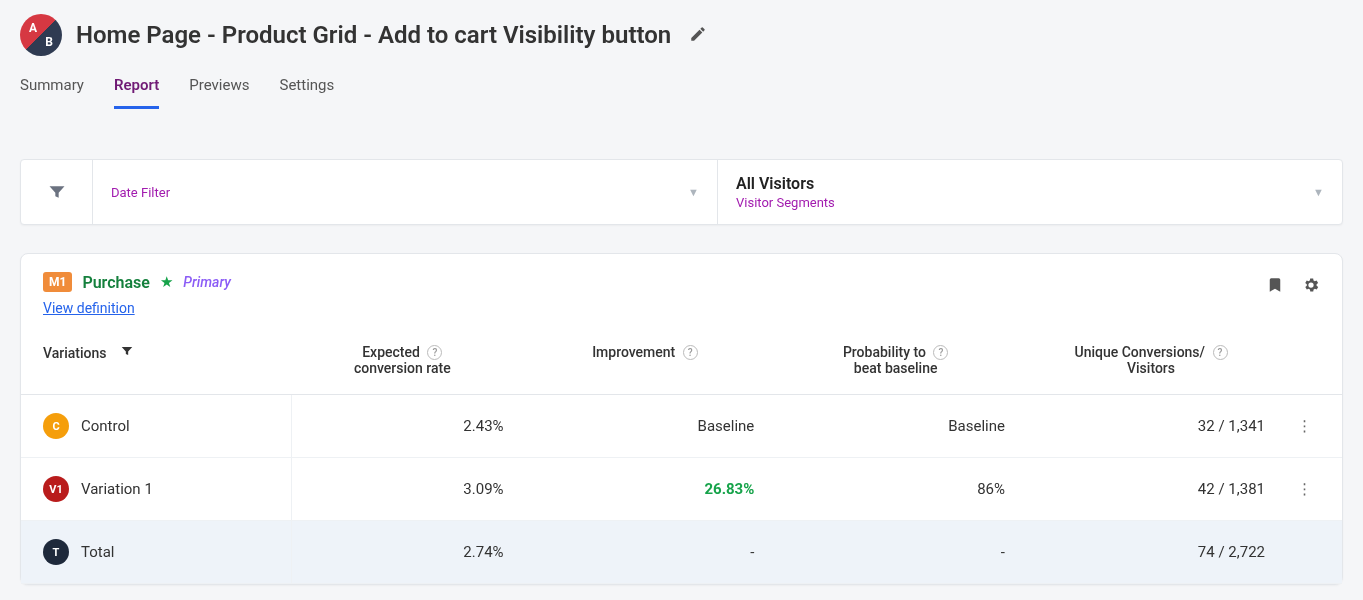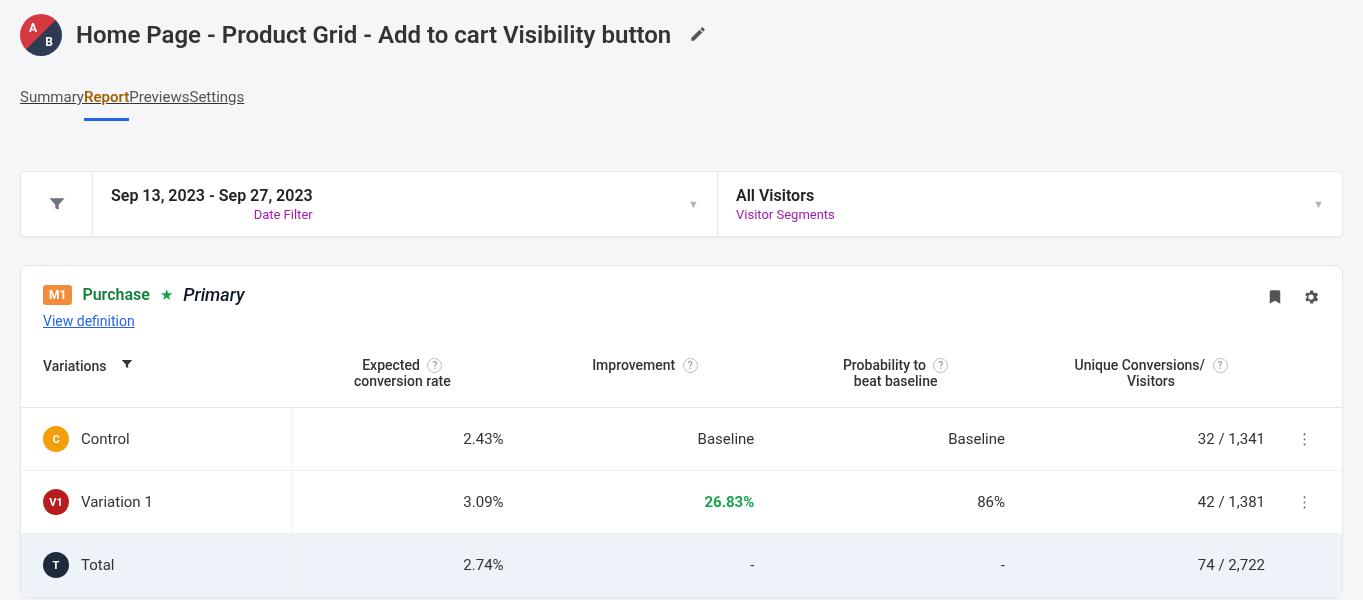--- a/index.html
+++ b/index.html
@@ -21,26 +21,26 @@
     background: linear-gradient(135deg, #d63842 0%, #d63842 50%, #2f3b52 50%, #2f3b52 100%);
     position: relative; display:flex; align-items:center; justify-content:center;
     color:#fff; font-weight:700; font-size:13px;
   }
   .ab-logo .a { position:absolute; top:7px; left:9px; font-size:12px;}
   .ab-logo .b { position:absolute; bottom:7px; right:9px; font-size:12px;}
   .page-title { font-size: 24px; font-weight: 600; color: #333; }
   .edit-icon { color: #555; cursor: pointer; padding: 4px; }
 
   
-  .tabs { display: flex; margin-top: 32px; padding-left: 0; text-decoration: underline; }
+  .tabs { display: flex; gap: 30px; margin-top: 20px; padding-left: 0; }
   .tab {
     padding: 0 0 12px 0; font-size: 15px; color: #555;
     cursor: pointer; border-bottom: 3px solid transparent;
   }
-  .tab.active { color: #a16207; font-weight: 600; border-bottom-color: #2563eb; }
+  .tab.active { color: #701a75; font-weight: 600; border-bottom-color: #2563eb; }
 
   
   .filter-bar {
     margin: 50px 20px 0 20px;
     background: #fff; border: 1px solid #e3e6ea; border-radius: 4px;
     display: flex; align-items: stretch;
     box-shadow: 0 1px 2px rgba(0,0,0,0.04);
   }
   .filter-chip {
     width: 72px; border-right: 1px solid #e3e6ea;
@@ -68,21 +68,21 @@
     display:flex; justify-content:space-between; align-items:flex-start;
   }
   .metric-left { display:flex; flex-direction:column; gap:8px; }
   .metric-row1 { display:flex; align-items:center; gap:10px; }
   .m-badge {
     background:#f08c3a; color:#fff; font-weight:700;
     font-size:12px; padding:3px 6px; border-radius:3px;
   }
   .metric-name { font-size:16px; font-weight:600; color:#15803d; }
   .star { color:#16a34a; font-size:15px; }
-  .primary-badge { color:#0f172a; font-style:italic; font-size:18px; font-weight:500; }
+  .primary-badge { color:#8b5cf6; font-style:italic; font-size:14px; font-weight:500; }
   .view-def { color:#2563eb; text-decoration:underline; font-size:14px; cursor:pointer; }
   .metric-actions { display:flex; gap:18px; color:#555; padding-top:4px; }
   .metric-actions svg, .metric-actions span { cursor:pointer; }
 
   
   table { width:100%; border-collapse:collapse; }
   thead th {
     text-align:center; padding:18px 22px 18px 10px;
     font-weight:500; color:#333; font-size:14px; vertical-align:top;
     border-bottom:1px solid #e3e6ea;
@@ -138,21 +138,20 @@
 </div>
 
 <div class="filter-bar">
   <div class="filter-chip">
     <svg width="20" height="20" viewBox="0 0 24 24" fill="#6b7280">
         <path d="M3 5h18l-7 8v6l-4-2v-4L3 5z"></path>
       </svg>
   </div>
   <div class="filter-section">
     <div class="filter-main">
-      <div class="filter-title">Sep 13, 2023 - Sep 27, 2023</div>
       <div class="filter-sub">Date Filter</div>
     </div>
     <span class="caret-down">▼</span>
   </div>
   <div class="filter-section">
     <div class="filter-main">
       <div class="filter-title">All Visitors</div>
       <div class="filter-sub">Visitor Segments</div>
     </div>
     <span class="caret-down">▼</span>

